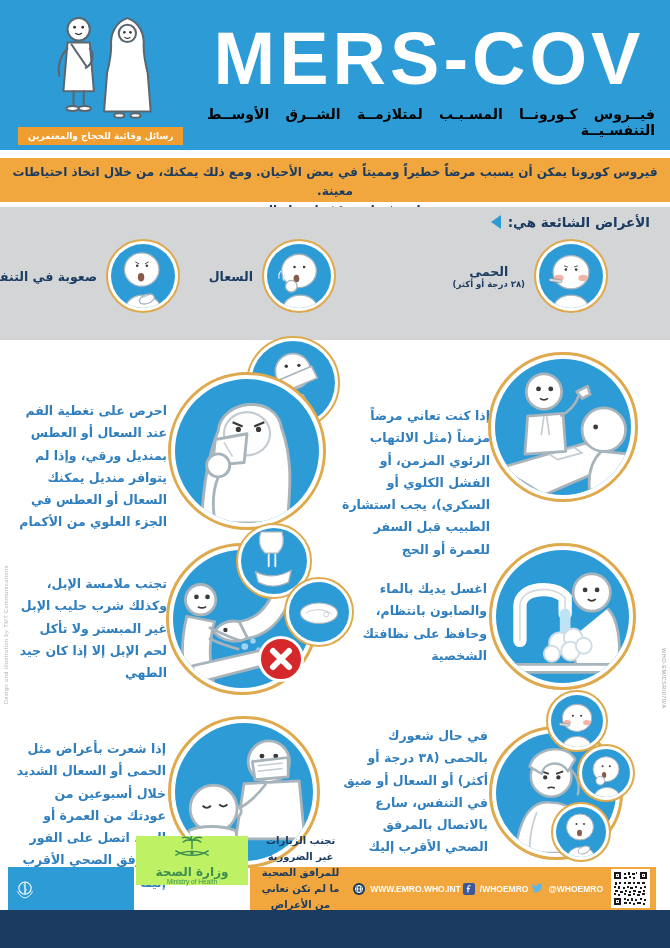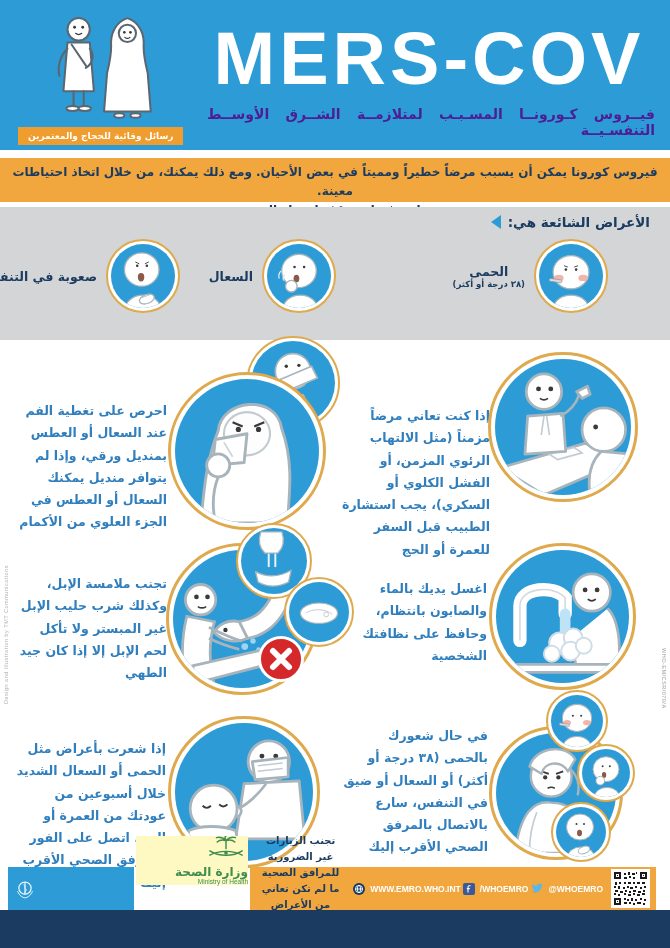--- a/index.html
+++ b/index.html
@@ -7,21 +7,21 @@
     --gray:#D3D5D7; --gold:#DFA94E; --tblue:#2F7EBD; --red:#D5282B; --green:#3E8E4F;
   }
   *{margin:0;padding:0;box-sizing:border-box;}
   body{background:#fff;font-family:"DejaVu Sans",sans-serif;}
   .poster{position:relative;width:670px;height:948px;background:#fff;overflow:hidden;margin:0 auto;}
 
   
   .header{position:absolute;left:0;top:0;width:670px;height:150px;background:var(--blue);}
   .title{position:absolute;left:200px;top:22px;width:458px;text-align:center;color:#fff;
          font-family:"Liberation Sans",sans-serif;font-weight:bold;font-size:74px;line-height:1;letter-spacing:4px;}
-  .subtitle{position:absolute;left:207px;top:106px;width:448px;color:#4c1d95;direction:rtl;
+  .subtitle{position:absolute;left:207px;top:106px;width:448px;color:#000000;direction:rtl;
             font-weight:bold;font-size:14px;text-align:justify;text-align-last:justify;}
   .ribbon{position:absolute;left:18px;top:127px;background:var(--orange2);color:#fff;direction:rtl;
           font-size:9px;font-weight:bold;padding:4px 10px;}
   .pilgrims{position:absolute;left:46px;top:12px;}
 
   
   .intro{position:absolute;left:0;top:158px;width:670px;height:44px;background:var(--orange);
          color:var(--navy);font-weight:bold;font-size:12px;line-height:1.6;text-align:center;
          direction:rtl;padding-top:5px;}
 
@@ -53,21 +53,21 @@
           font-family:"Liberation Sans",sans-serif;}
   .credit.left{left:3px;top:565px;transform:rotate(180deg);}
   .credit.right{right:3px;top:648px;color:#9aa0a5;}
 
   
   .who-box{position:absolute;left:8px;top:867px;width:126px;height:43px;background:var(--blue);
            display:flex;align-items:center;gap:4px;padding:3px 6px;}
   .who-text{flex:1;color:#fff;text-align:center;direction:rtl;}
   .who-name{font-size:10px;font-weight:bold;line-height:1.2;}
   .who-office{font-size:6px;border-top:1px solid rgba(255,255,255,.85);margin-top:2px;padding-top:2px;}
-  .moh-box{position:absolute;left:136px;top:836px;width:112px;height:49px;background:#fef9c3;text-align:right;}
+  .moh-box{position:absolute;left:136px;top:836px;width:112px;height:49px;background:#bef264;text-align:center;}
   .moh-ar{color:var(--green);font-weight:bold;font-size:12px;direction:rtl;line-height:1;}
   .moh-en{color:var(--green);font-size:6.5px;font-family:"Liberation Sans",sans-serif;}
   .notice-box{position:absolute;left:250px;top:867px;width:406px;height:43px;background:var(--orange);
               display:flex;align-items:center;gap:8px;padding:3px 6px;}
   .notice-text{width:228px;color:var(--navy);font-weight:bold;font-size:10px;line-height:1.6;
                text-align:center;direction:rtl;}
   .social{display:flex;flex-direction:row;justify-content:center;gap:2px;flex:1;}
   .social-row{display:flex;align-items:center;gap:5px;color:#fff;font-weight:bold;font-size:8.5px;
               font-family:"Liberation Sans",sans-serif;}
   .qr{background:#fff;padding:2px;flex:none;}

